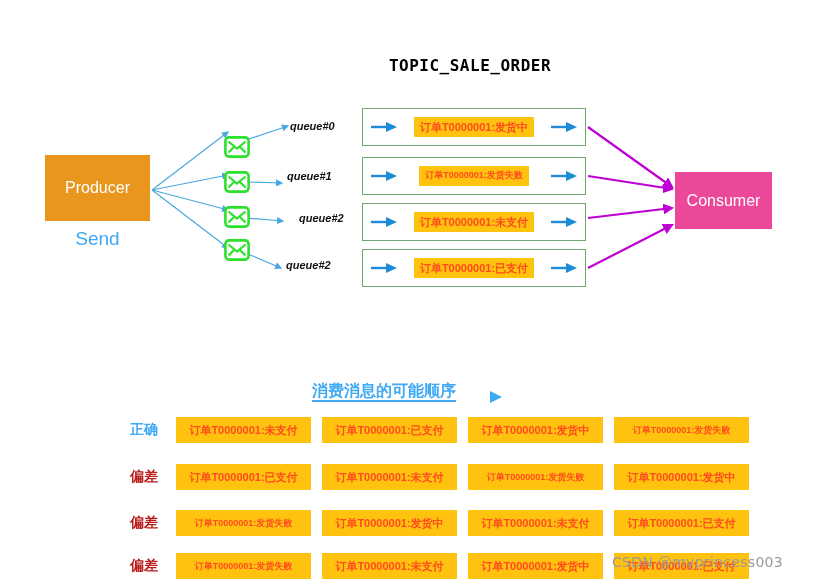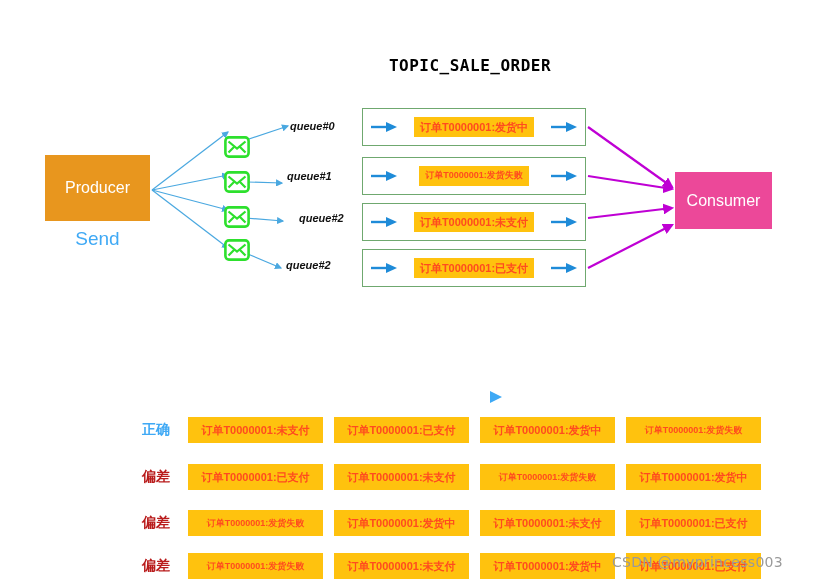--- a/index.html
+++ b/index.html
@@ -149,21 +149,21 @@
     position: absolute;
     left: 488px;
     top: 390px;
     width: 16px;
     height: 14px;
   }
 
   
   .seq-row {
     position: absolute;
-    left: 142px;
+    left: 130px;
     width: 660px;
     height: 30px;
     display: flex;
     align-items: center;
   }
   .seq-tag {
     width: 46px;
     flex: 0 0 46px;
     font-size: 14px;
     font-weight: bold;
@@ -324,20 +324,23 @@
       <line x1="0" y1="6" x2="17" y2="6" stroke="#1E8BD8" stroke-width="2.4"></line>
       <path d="M15,1 L26,6 L15,11 z" fill="#1E8BD8"></path>
     </svg>
     <div class="msg-chip">订单T0000001:已支付</div>
     <svg class="arrow-right" viewBox="0 0 26 12">
       <line x1="0" y1="6" x2="17" y2="6" stroke="#1E8BD8" stroke-width="2.4"></line>
       <path d="M15,1 L26,6 L15,11 z" fill="#1E8BD8"></path>
     </svg>
   </div>
 
+  <div class="order-heading">
+    <span class="txt">消费消息的可能顺序</span>
+  </div>
   <svg class="heading-arrow" viewBox="0 0 16 14">
     <path d="M2,1 L14,7 L2,13 z" fill="#3FA9F5"></path>
   </svg>
 
   <div class="seq-row" style="top:415px;">
     <div class="seq-tag correct">正确</div>
     <div class="seq-cell">订单T0000001:未支付</div>
     <div class="seq-cell">订单T0000001:已支付</div>
     <div class="seq-cell">订单T0000001:发货中</div>
     <div class="seq-cell small">订单T0000001:发货失败</div>

